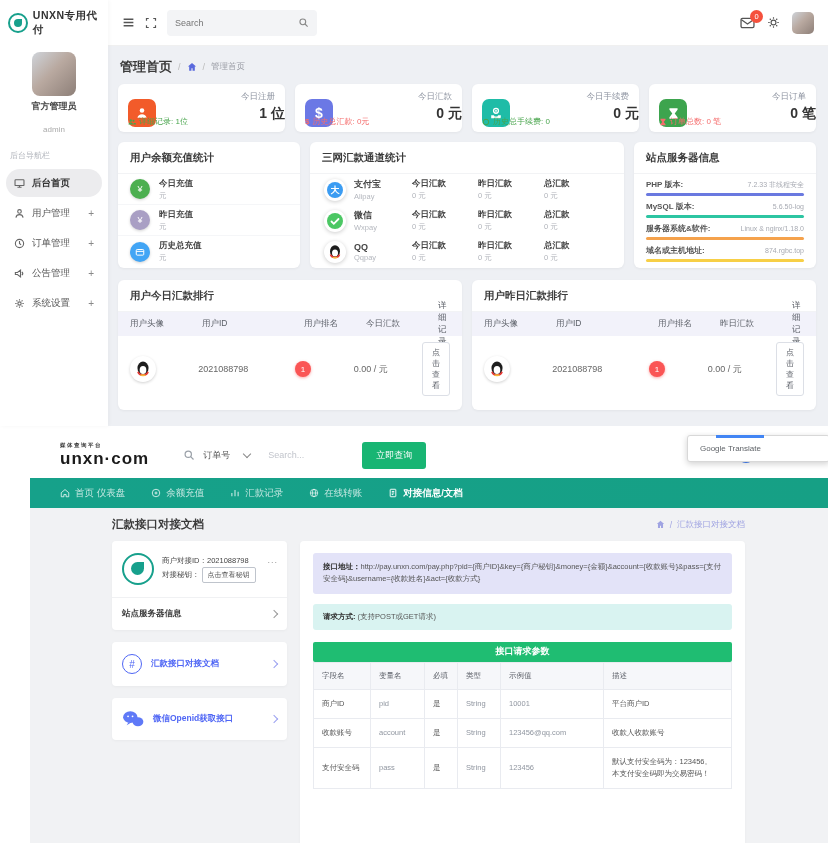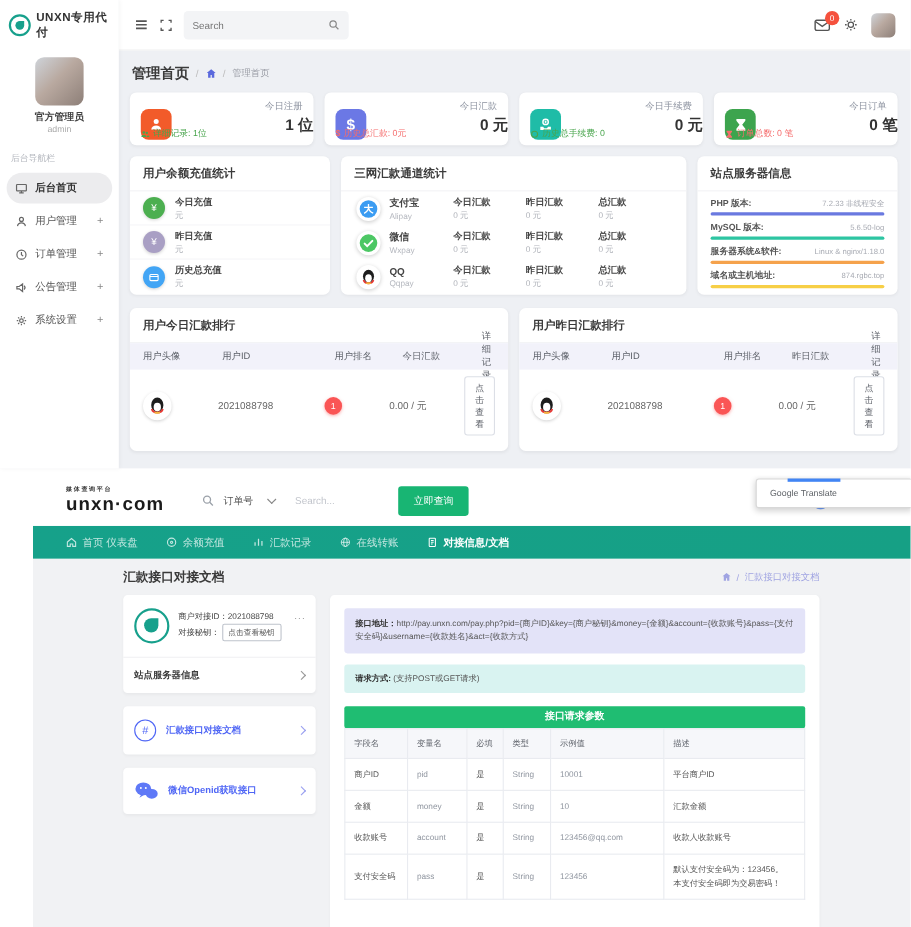--- a/index.html
+++ b/index.html
@@ -13,21 +13,21 @@
   .side { width:108px; background:#fff; flex:0 0 108px; box-shadow:1px 0 4px rgba(0,0,0,.04); z-index:3; }
   .side-logo { height:46px; display:flex; align-items:center; padding-left:8px; gap:5px; }
   .logo-ring { width:20px; height:20px; border-radius:50%; border:2px solid #17a08c; position:relative; }
   .logo-ring::after { content:""; position:absolute; left:4px; top:4px; width:8px; height:8px;
     border-radius:50% 0 50% 50%; background:#17a08c; }
   .side-logo b { font-size:10.5px; letter-spacing:.5px; }
   .profile { text-align:center; padding:6px 0 4px; }
   .avatar { width:44px; height:44px; border-radius:8px; margin:0 auto 4px;
     background:linear-gradient(135deg,#cfd4da 0%,#b9a9a0 45%,#8d7f78 100%); }
   .p-name { font-size:9px; font-weight:bold; color:#444; }
-  .p-role { font-size:8px; color:#aaa; margin-top:0; }
+  .p-role { font-size:8px; color:#aaa; margin-top:12px; }
   .nav-label { font-size:8px; color:#b3b6bd; padding:12px 0 6px 10px; }
   .s-item { display:flex; align-items:center; gap:7px; height:28px; margin:2px 6px; padding:0 8px;
     font-size:9.5px; color:#555; border-radius:14px; cursor:pointer; }
   .s-item.active { background:#ececee; font-weight:bold; color:#333; }
   .s-item .plus { margin-left:auto; color:#888; font-size:10px; }
   .s-item svg { stroke:#666; }
 
   .dash-main { flex:1; display:flex; flex-direction:column; min-width:0; }
   .dash-head { height:46px; background:#fff; display:flex; align-items:center; padding:0 14px; gap:10px;
     border-bottom:1px solid #f0f0f0; }
@@ -697,28 +697,20 @@
             </tr>
             <tr>
               <td class="f">商户ID</td>
                   <td>pid</td>
               <td class="f">是</td>
                   <td>String</td>
               <td>10001</td>
                   <td class="f pre">平台商户ID</td>
             </tr>
             <tr>
-              <td class="f">金额</td>
-                  <td>money</td>
-              <td class="f">是</td>
-                  <td>String</td>
-              <td>10</td>
-                  <td class="f pre">汇款金额</td>
-            </tr>
-            <tr>
               <td class="f">收款账号</td>
                   <td>account</td>
               <td class="f">是</td>
                   <td>String</td>
               <td>123456@qq.com</td>
                   <td class="f pre">收款人收款账号</td>
             </tr>
             <tr>
               <td class="f">支付安全码</td>
                   <td>pass</td>

